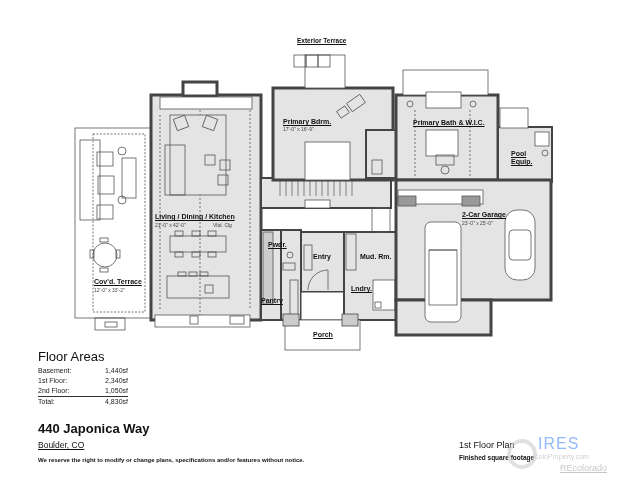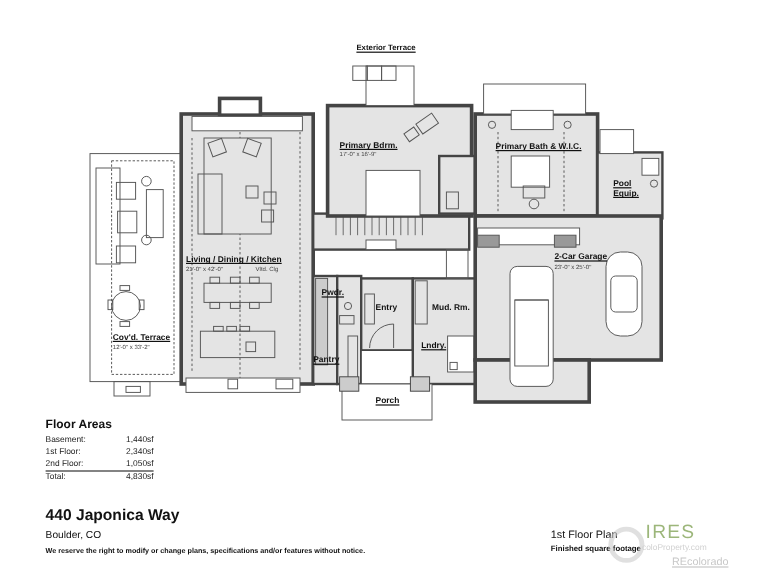--- a/index.html
+++ b/index.html
@@ -2,30 +2,30 @@
 <html><head>
 <meta charset="utf-8">
 <style>
   * { margin: 0; padding: 0; box-sizing: border-box; }
   html, body { width: 640px; height: 480px; background: #ffffff; overflow: hidden; }
   body { position: relative; font-family: "Liberation Sans", sans-serif; color: #111; }
   #plan { position: absolute; left: 0; top: 0; width: 640px; height: 480px; }
   .lbl { position: absolute; font-family: "Liberation Sans", sans-serif; font-weight: bold; font-size: 7px; text-decoration: underline; color: #111; white-space: nowrap; }
   .dim { position: absolute; font-family: "Liberation Sans", sans-serif; font-size: 5px; color: #444; white-space: nowrap; }
   .areas { position: absolute; left: 38px; top: 349px; width: 90px; }
-  .areas h3 { font-size: 10px; font-weight: bold; margin-bottom: 2px; }
+  .areas h3 { font-size: 13px; font-weight: normal; margin-bottom: 2px; }
   .areas .row { display: flex; justify-content: space-between; font-size: 7px; line-height: 10px; color: #222; }
   .areas .row.under { border-bottom: 1px solid #333; }
   .addr { position: absolute; left: 38px; top: 421px; font-size: 13px; font-weight: bold; }
-  .city { position: absolute; left: 38px; top: 440px; font-size: 8.5px; }
+  .city { position: absolute; left: 38px; top: 440px; font-size: 8.5px; text-decoration: underline; }
   .disc { position: absolute; left: 38px; top: 457px; font-size: 6px; font-weight: bold; }
   .fp-title { position: absolute; left: 459px; top: 440px; font-size: 9px; font-weight: normal; }
   .fp-sub { position: absolute; left: 459px; top: 454px; font-size: 6.5px; font-weight: bold; }
   .wm { position: absolute; left: 505px; top: 433px; width: 135px; height: 45px; opacity: 0.55; }
-  .wm .ires { position: absolute; left: 33px; top: 2px; font-size: 16px; color: #4d7c0f; letter-spacing: 1px; }
+  .wm .ires { position: absolute; left: 33px; top: 2px; font-size: 16px; color: #3b82f6; letter-spacing: 1px; }
   .wm .url { position: absolute; left: 30px; top: 20px; font-size: 7px; color: #aaa; }
   .wm .rec { position: absolute; left: 55px; top: 30px; font-size: 9px; color: #999; text-decoration: underline; }
   .wm .circ { position: absolute; left: 2px; top: 6px; width: 30px; height: 30px; border-radius: 50%; border: 4px solid #c8c8c8; }
 </style>
 </head>
 <body>
 
 <svg id="plan" viewBox="0 0 640 480" xmlns="http://www.w3.org/2000/svg">
   <g fill="none" stroke="#555" stroke-width="0.8">
 

